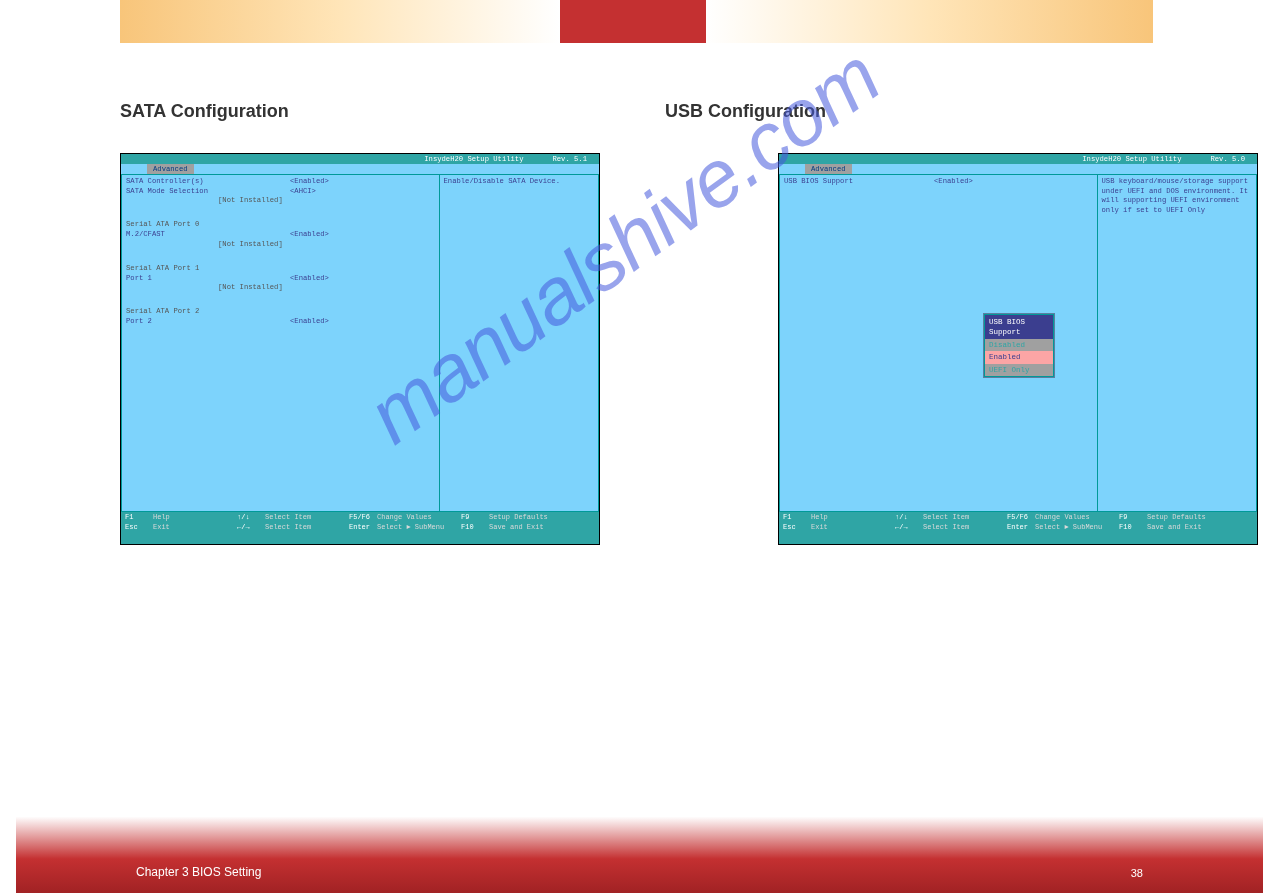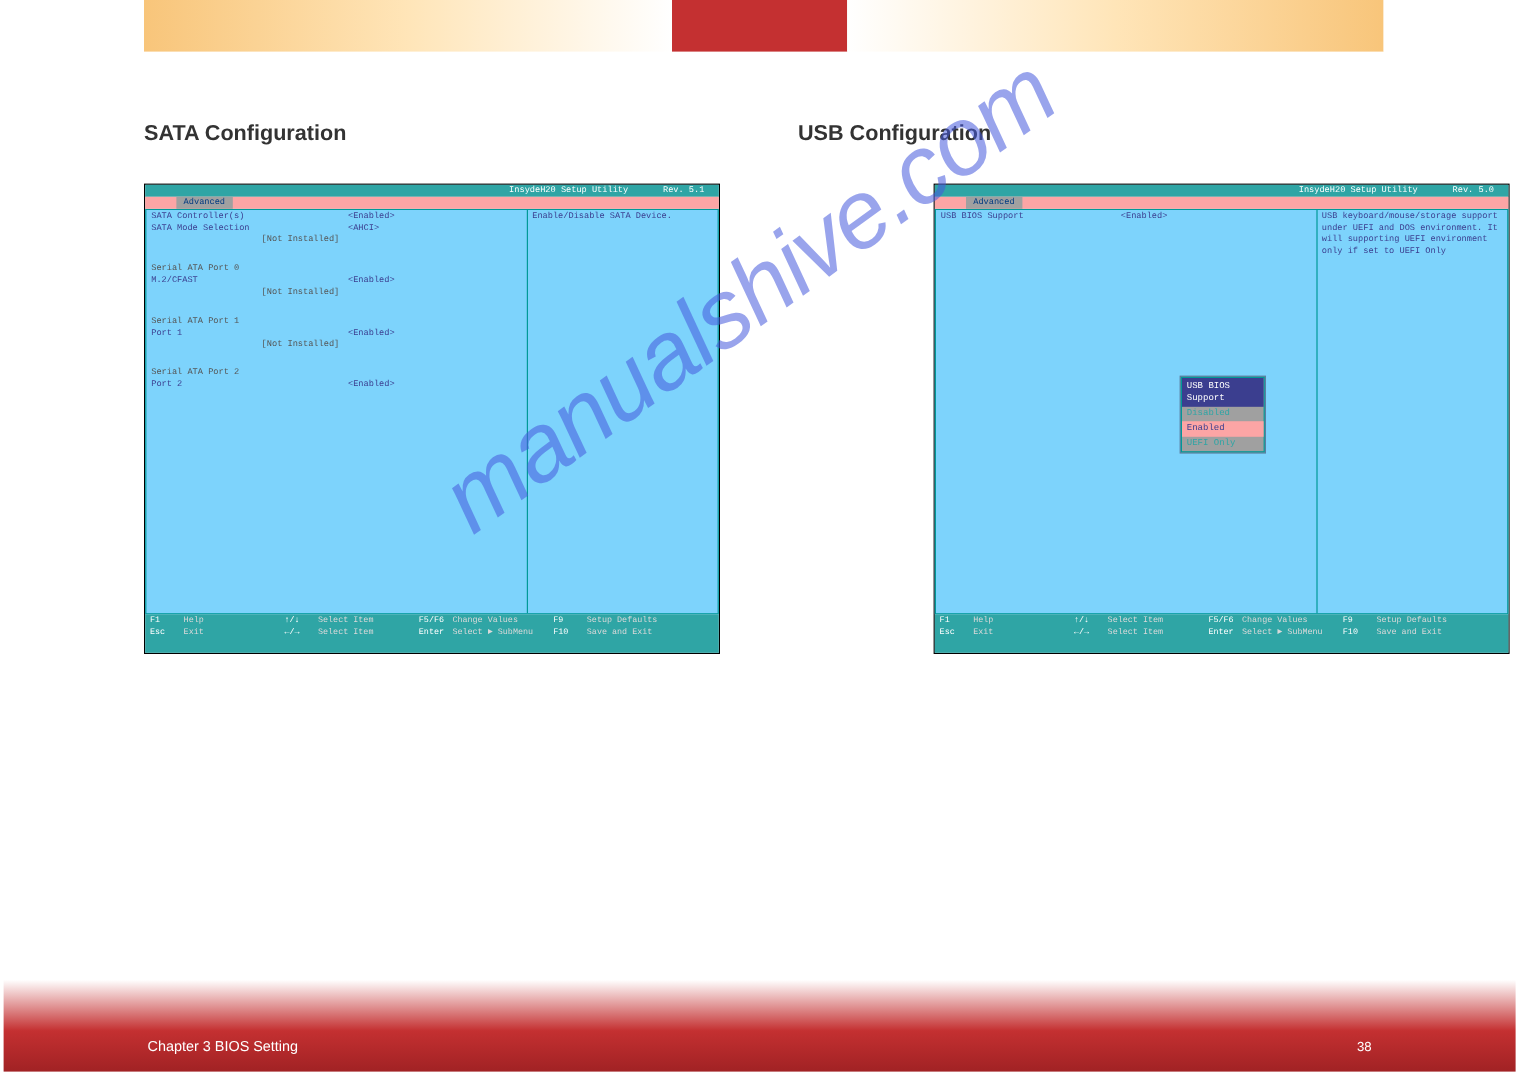--- a/index.html
+++ b/index.html
@@ -31,21 +31,21 @@
   border: 1px solid #000;
   font-family: 'Courier New', monospace;
   font-size: 7.2px; line-height: 1.35;
   position: relative;
 }
 .bios-title {
   background: #2fa5a5; color: #fff;
   display: flex; justify-content: flex-end;
   padding: 0 12px; height: 10px; line-height: 10px; gap: 29px;
 }
-.bios-tabs { background: #fca5a5; height: 10px; position: relative; }
+.bios-tabs { background: #7dd3fc; height: 10px; position: relative; }
 .bios-tab {
   position: absolute; left: 26px; top: 0;
   background: #a0a0a0; color: #003a80;
   padding: 0 6px; height: 10px; line-height: 10px;
 }
 .bios-body {
   flex: 1; display: flex; background: #7dd3fc;
   border: 1px solid #009999;
 }
 .bios-left { flex: 2.05; padding: 2px 4px; border-right: 1px solid #009999; color: #3b3e8f; }
@@ -77,21 +77,21 @@
 .popup-sel { background: #fca5a5; color: #3b3e8f; }
 .watermark {
   position: absolute; left: 320px; top: 200px;
   font-family: Arial, sans-serif; font-size: 80px; font-style: italic;
   color: rgba(70, 90, 220, 0.55);
   transform: rotate(-36deg);
   pointer-events: none;
   letter-spacing: -1px;
 }
 .footer-grad {
-  position: absolute; bottom: 0; left: 3px; right: 0; height: 85px;
+  position: absolute; bottom: 0; left: 16px; right: 0; height: 85px;
   background: linear-gradient(180deg, #fff 0%, #fff 10%, #c43031 60%, #a12224 100%);
   text-align: center;
 }
 .footer-text { position: absolute; bottom: 14px; left: 120px; color: #fff; font-size: 12px; }
 .page-num { position: absolute; bottom: 14px; right: 120px; color: #fff; font-size: 11px; }
 </style>
 </head>
 <body>
 
 <div class="header-bar">

